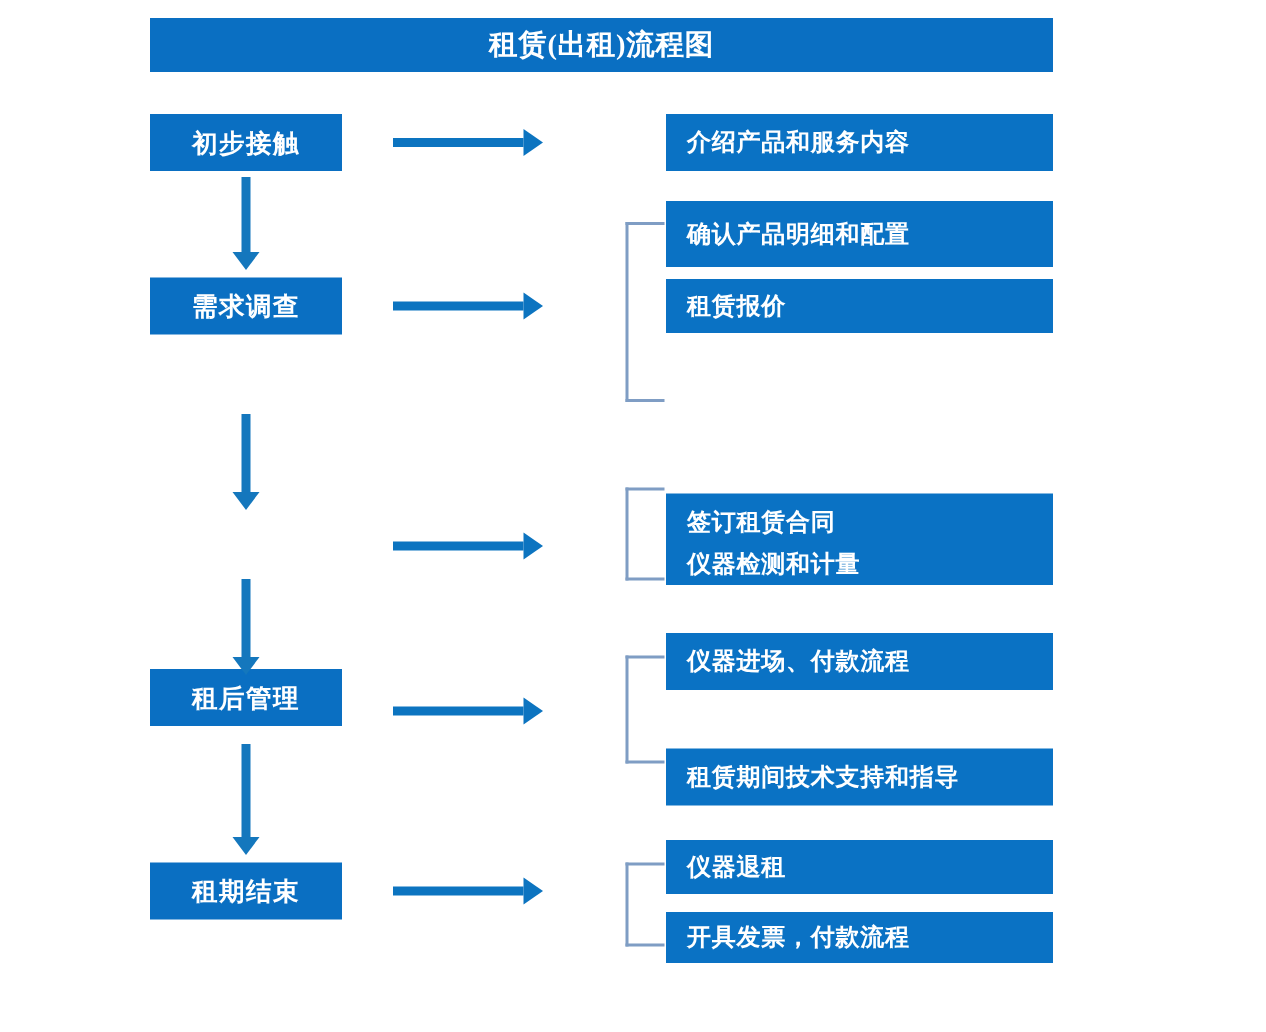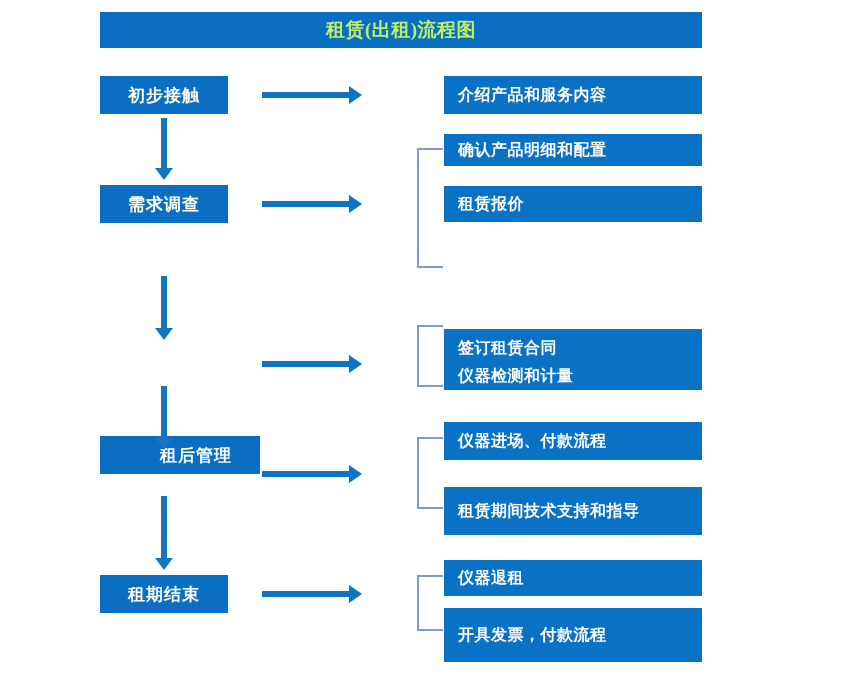--- a/index.html
+++ b/index.html
@@ -23,21 +23,21 @@
   }
 
   
   .title-bar {
     position: absolute;
     left: 100px;
     top: 12px;
     width: 602px;
     height: 36px;
     background: #0a6fc2;
-    color: #bef264;
+    color: #ffffff;
     display: flex;
     align-items: center;
     justify-content: center;
     font-size: 19px;
     font-weight: bold;
     letter-spacing: 0.5px;
   }
 
   
   .stage-box {
@@ -127,21 +127,21 @@
 </style>
 </head>
 <body>
 
 <div id="canvas">
 
   <div class="title-bar">租赁(出租)流程图</div>
 
   <div class="stage-box" style="top:76px;">初步接触</div>
   <div class="stage-box" style="top:185px;">需求调查</div>
-  <div class="stage-box" style="top:436px;padding-left:32px;">租后管理</div>
+  <div class="stage-box" style="top:446px;">租后管理</div>
   <div class="stage-box" style="top:575px;">租期结束</div>
 
   <div class="v-arrow" style="left:155px; top:118px; height:64px;">
     <div class="shaft" style="height:50px;"></div>
     <div class="head" style="top:50px;"></div>
   </div>
   <div class="v-arrow" style="left:155px; top:276px; height:66px;">
     <div class="shaft" style="height:52px;"></div>
     <div class="head" style="top:52px;"></div>
   </div>
@@ -175,25 +175,25 @@
     <div class="head" style="left:87px;"></div>
   </div>
 
   <div class="bracket" style="left:417px; top:148px; height:120px;"></div>
   <div class="bracket" style="left:417px; top:325px; height:62px;"></div>
   <div class="bracket" style="left:417px; top:437px; height:72px;"></div>
   <div class="bracket" style="left:417px; top:575px; height:56px;"></div>
 
   <div class="detail-box" style="top:76px;  height:38px;">介绍产品和服务内容</div>
 
-  <div class="detail-box" style="top:134px; height:32px;">确认产品明细和配置</div>
+  <div class="detail-box" style="top:134px; height:44px;">确认产品明细和配置</div>
   <div class="detail-box" style="top:186px; height:36px;">租赁报价</div>
 
   <div class="detail-box" style="top:312px; height:38px;margin-top:17px;">签订租赁合同</div>
   <div class="detail-box" style="top:362px; height:28px;">仪器检测和计量</div>
 
   <div class="detail-box" style="top:422px; height:38px;">仪器进场、付款流程</div>
-  <div class="detail-box" style="top:487px; height:48px;">租赁期间技术支持和指导</div>
+  <div class="detail-box" style="top:499px; height:38px;">租赁期间技术支持和指导</div>
 
   <div class="detail-box" style="top:560px; height:36px;">仪器退租</div>
-  <div class="detail-box" style="top:608px; height:54px;">开具发票，付款流程</div>
+  <div class="detail-box" style="top:608px; height:34px;">开具发票，付款流程</div>
 
 </div>
 
 </body></html>

